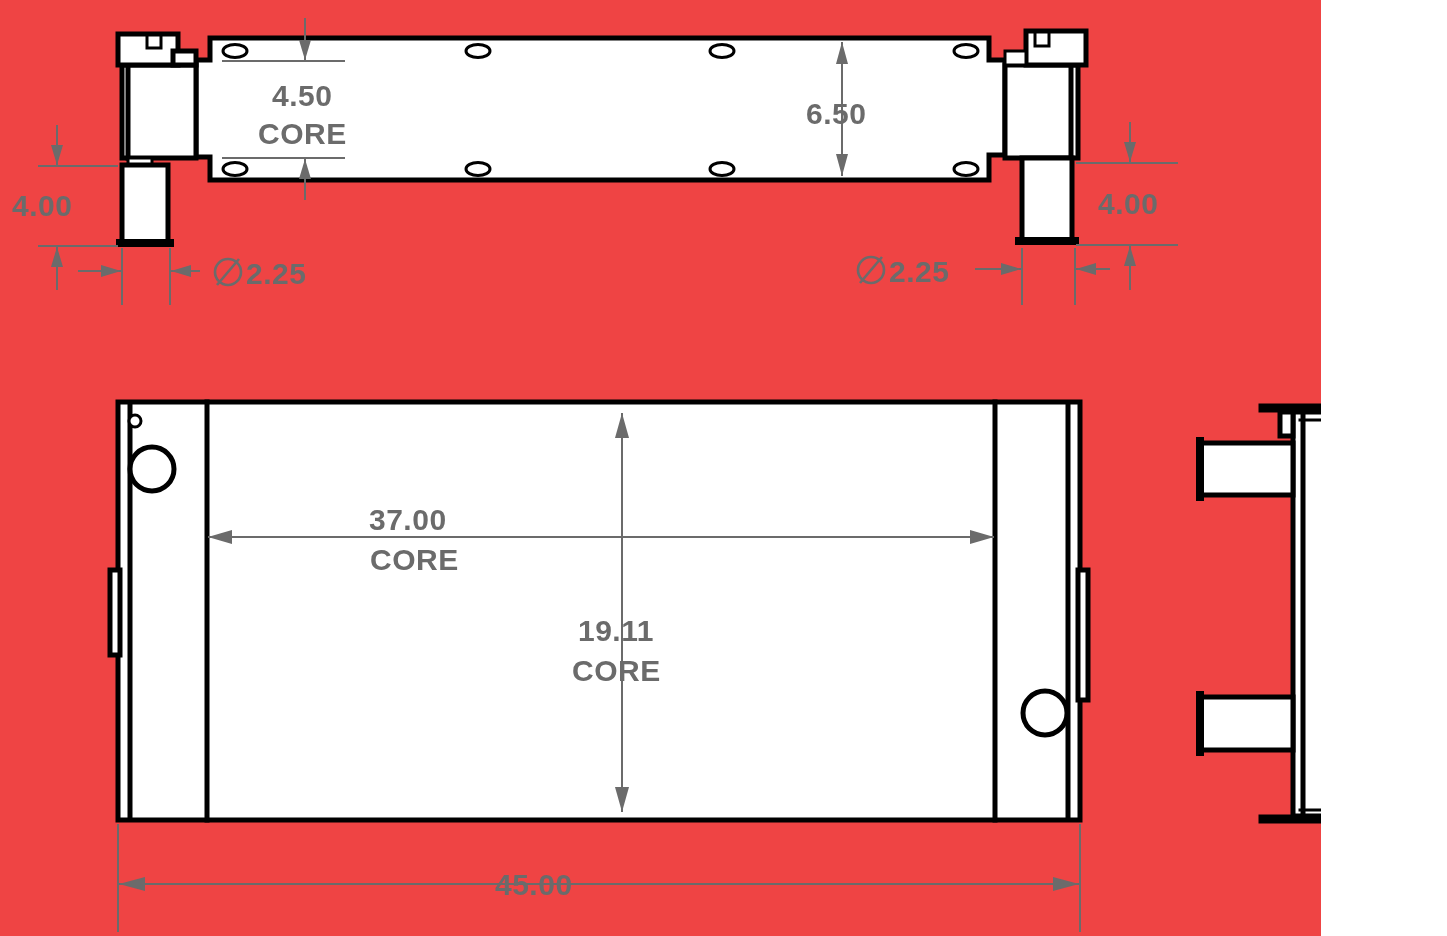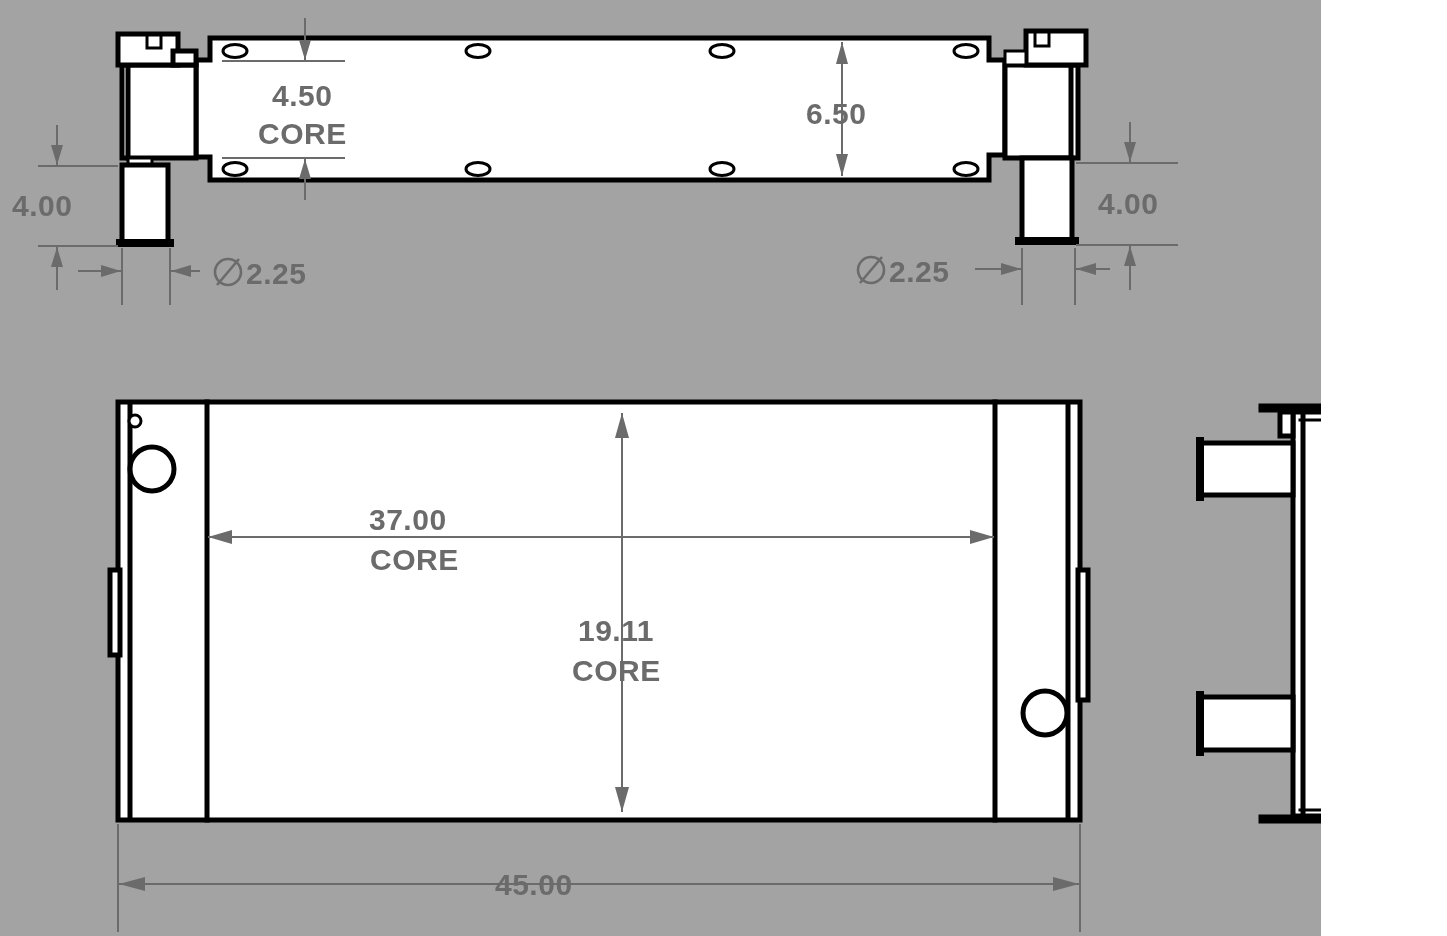--- a/index.html
+++ b/index.html
@@ -7,21 +7,21 @@
     padding: 0;
     background: #ffffff;
   }
   body {
     font-family: "Liberation Sans", sans-serif;
   }
   #drawing-root {
     position: relative;
     width: 1321px;
     height: 936px;
-    background: #a3a3a3;
+    background: #ef4444;
     overflow: hidden;
   }
   svg.cad {
     display: block;
     width: 1447px;
     height: 936px;
   }
   .part-line {
     fill: none;
     stroke: #000000;

